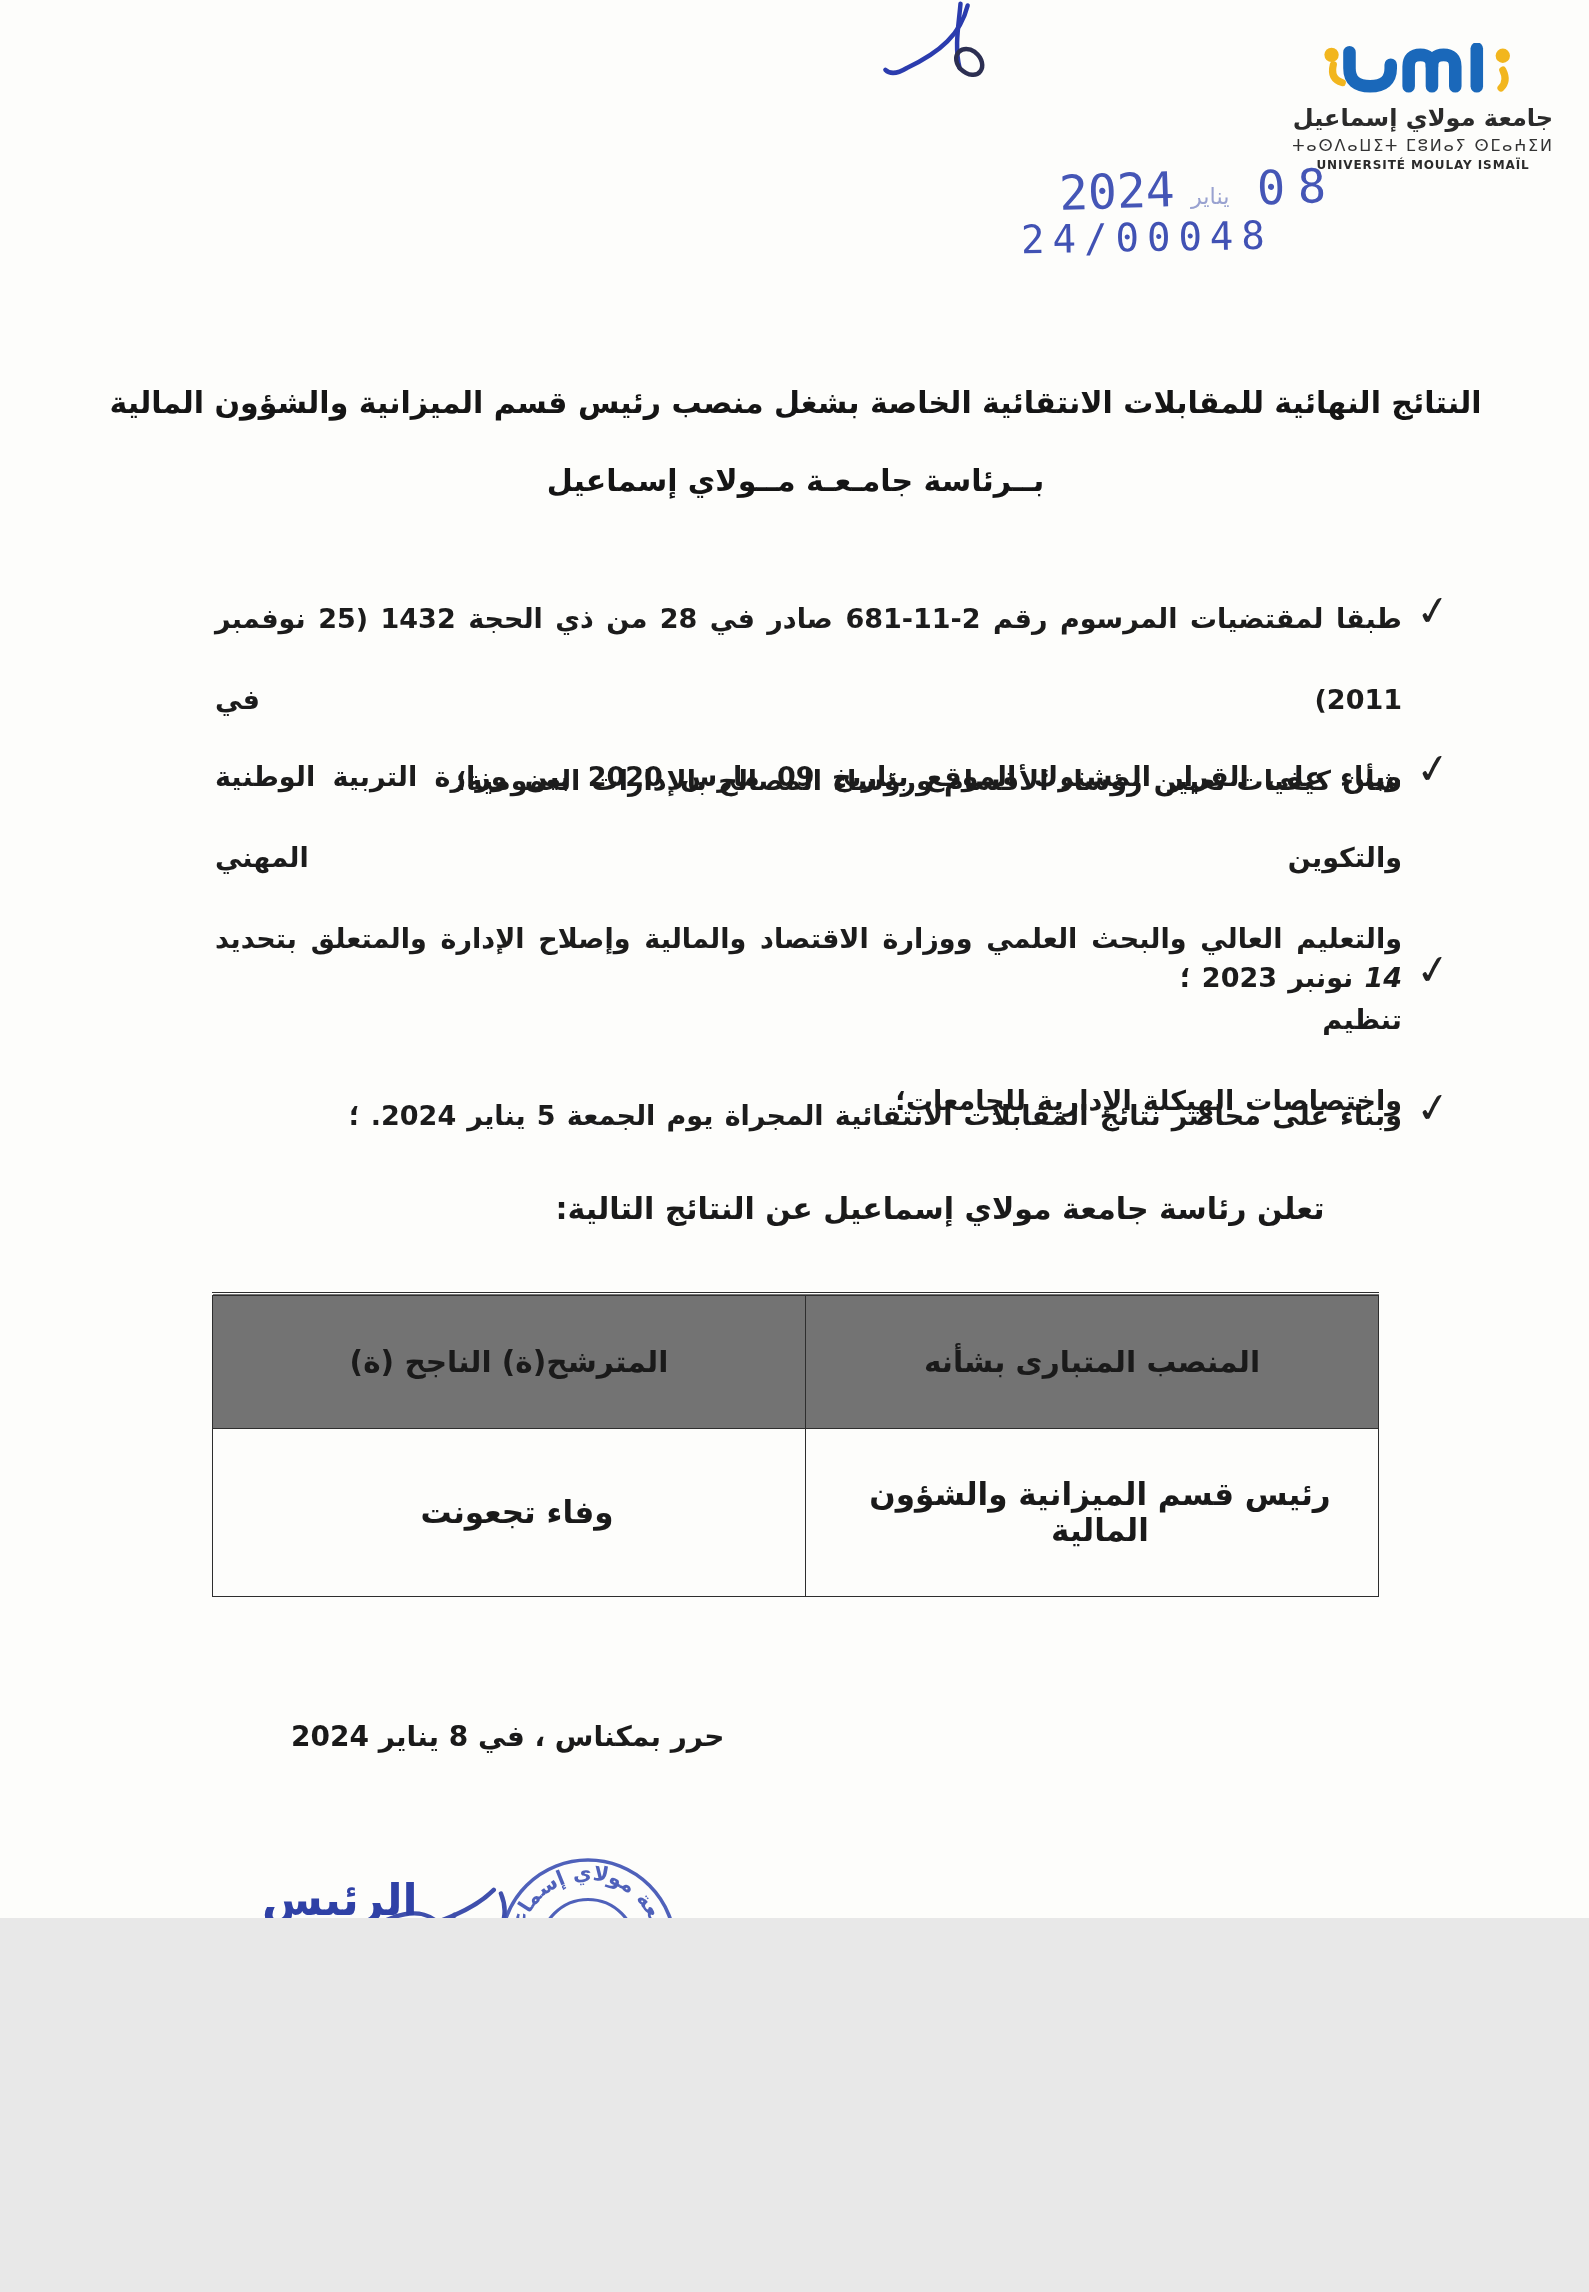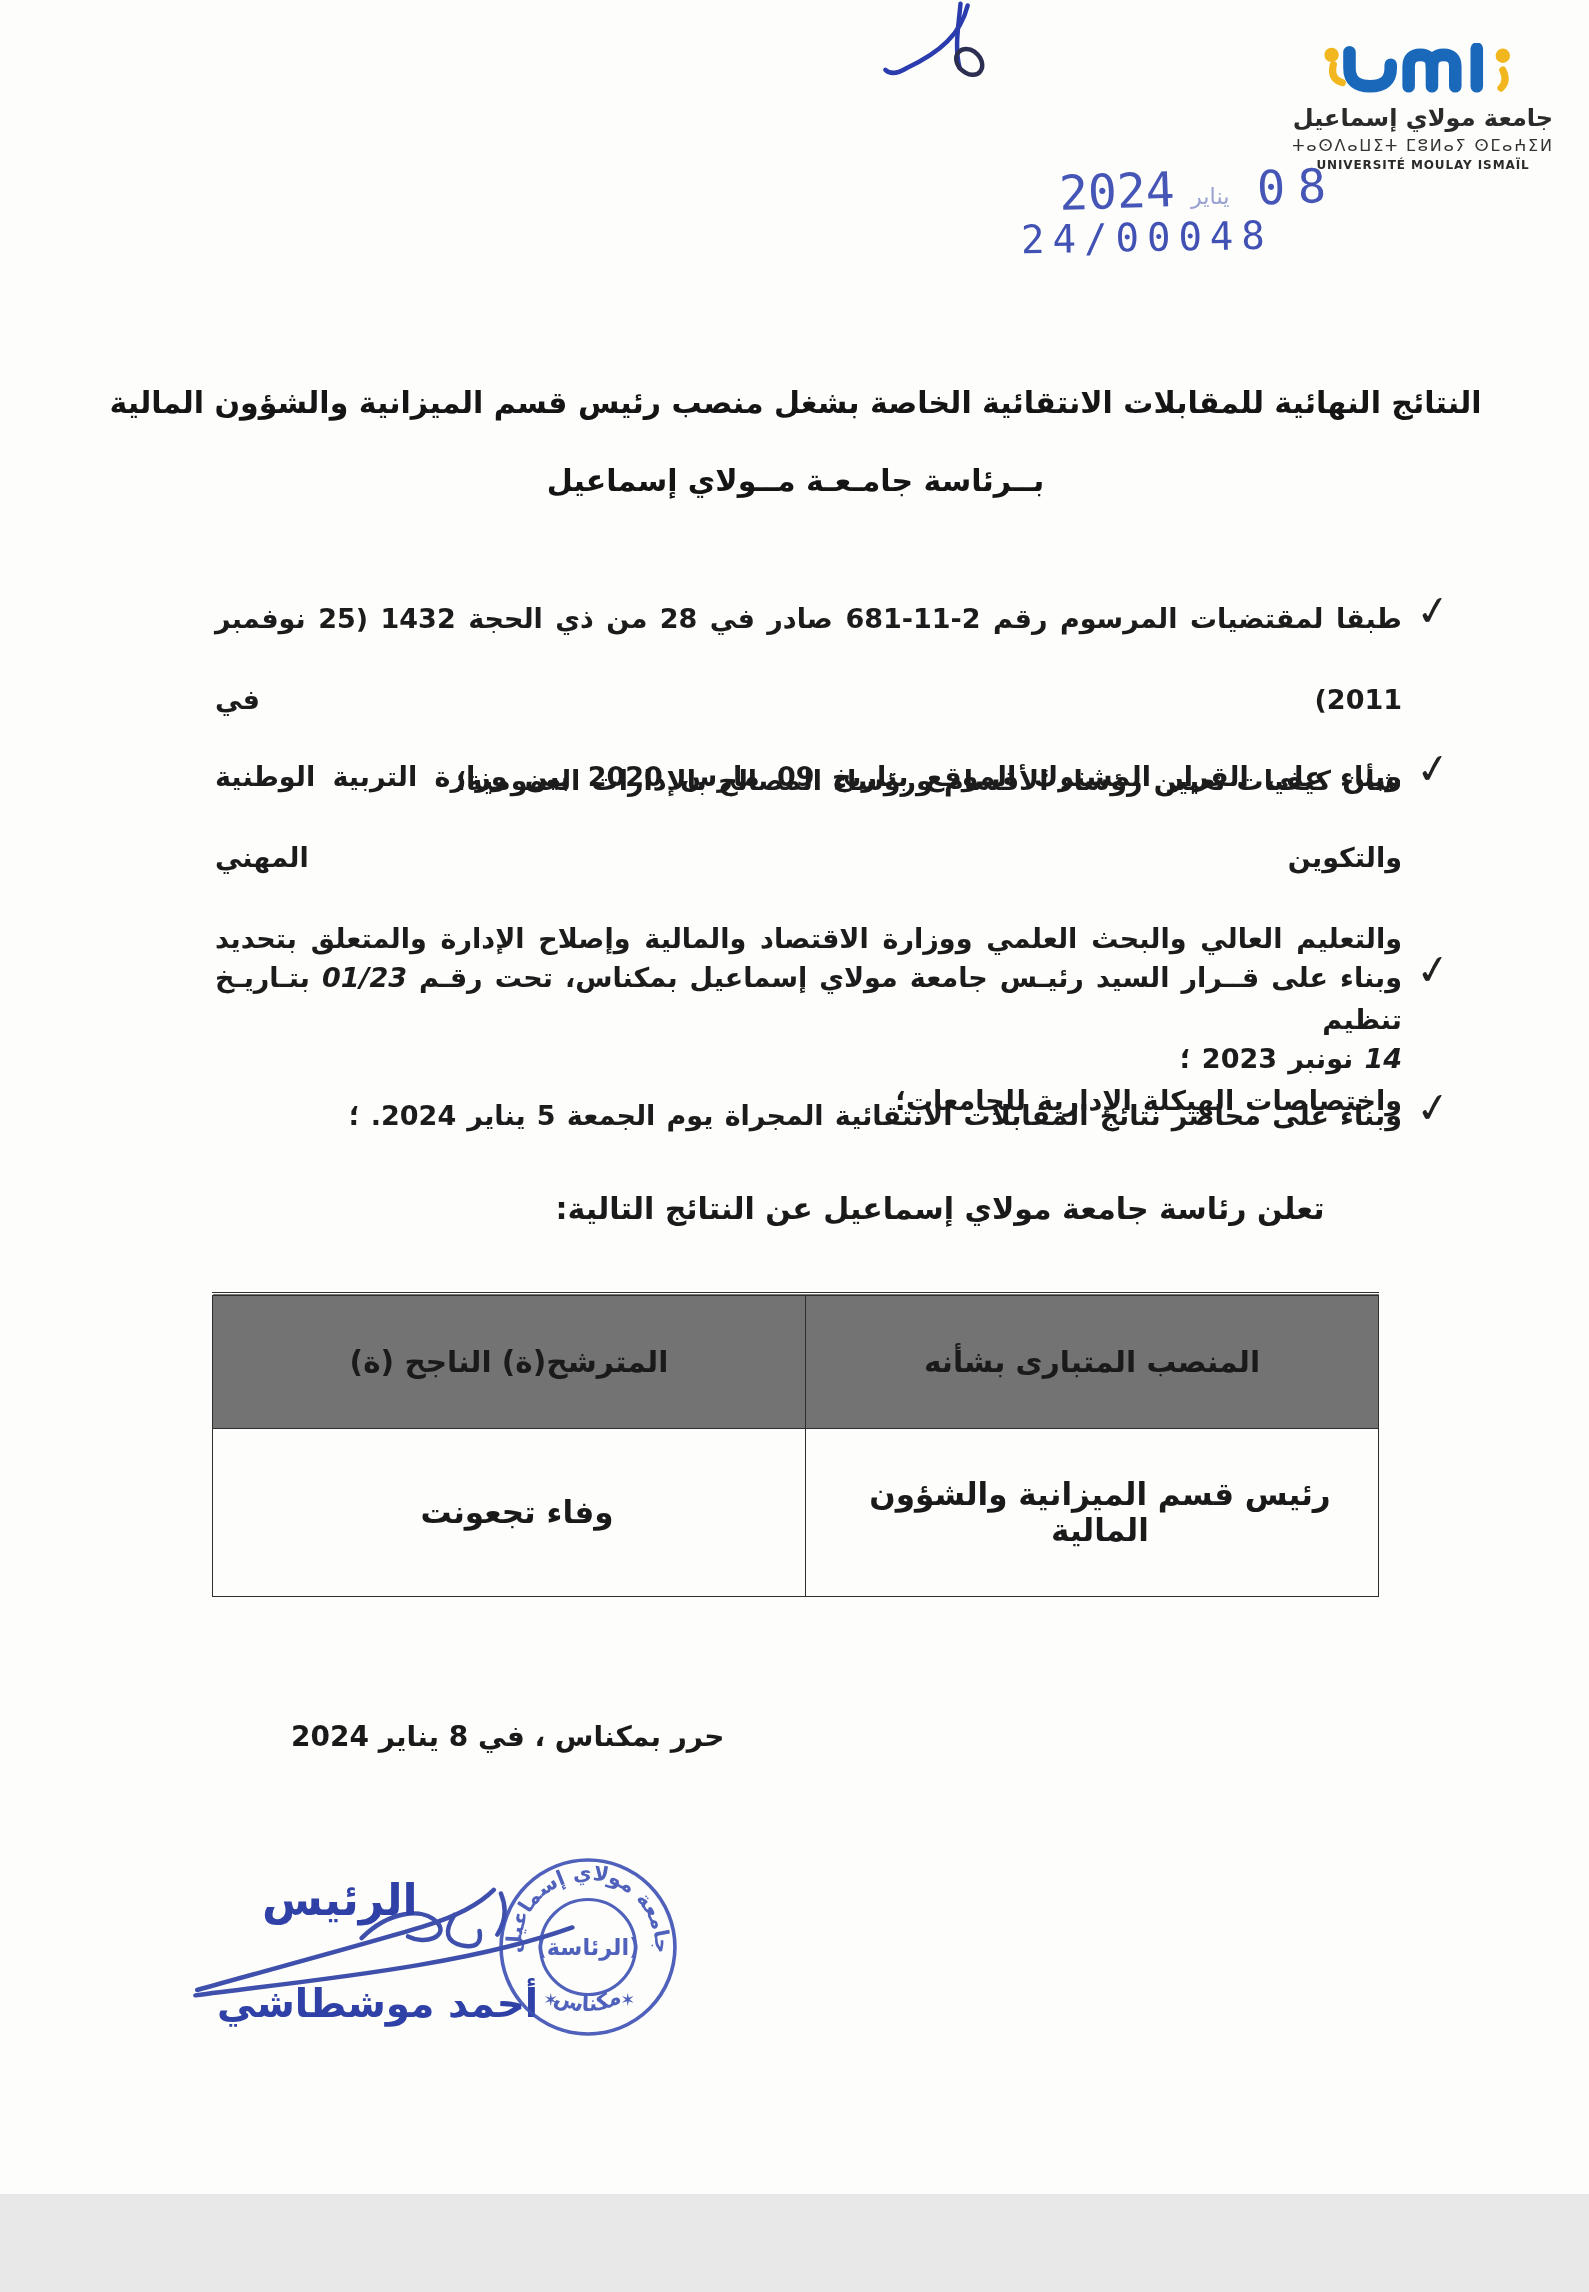--- a/index.html
+++ b/index.html
@@ -1,18 +1,18 @@
 <!DOCTYPE html>
 <html lang="ar" style="font-size:14.3px"><head>
 <meta charset="utf-8">
 <style>
   * { margin:0; padding:0; box-sizing:border-box; }
   body { background:#e8e8e8; font-family:"DejaVu Sans", sans-serif; }
   .page{
-    position:relative; width:1590px; height:2194px; margin:0 auto;
+    position:relative; width:1590px; height:1918px; margin:0 auto;
     background:#fdfdfb; overflow:hidden; color:#1a1a1a;
     font-family:"DejaVu Sans", sans-serif;
   }
 
   
   .pen-mark{ position:absolute; left:855px; top:0px; }
 
   
   .logo{ position:absolute; left:1288px; top:43px; width:270px; text-align:center; }
   .logo svg{ display:block; margin:0 auto 5.4px auto; }
@@ -118,21 +118,20 @@
 
   <div class="bullet b2">
     <span class="check">✓</span>
     <div class="bl">وبناء على القرار المشترك الموقع بتاريخ 09 مارس 2020 بين وزارة التربية الوطنية والتكوين المهني</div>
     <div class="bl">والتعليم العالي والبحث العلمي ووزارة الاقتصاد والمالية وإصلاح الإدارة والمتعلق بتحديد تنظيم</div>
     <div class="bl last">واختصاصات الهيكلة الإدارية للجامعات؛</div>
   </div>
 
   <div class="bullet b3">
     <span class="check">✓</span>
-    <div class="bl"><span>وبناء على قــرار السيد رئيـس جامعة مولاي إسماعيل بمكناس، تحت رقـم </span><span class="it">01/23</span><span> بتـاريـخ</span></div>
     <div class="bl last indent-2023"><span class="it">14</span><span> نونبر 2023 ؛</span></div>
   </div>
 
   <div class="bullet b4">
     <span class="check">✓</span>
     <div class="bl last">وبناء على محاضر نتائج المقابلات الانتقائية المجراة يوم الجمعة 5 يناير 2024. ؛</div>
   </div>
 
   <div class="announce">تعلن رئاسة جامعة مولاي إسماعيل عن النتائج التالية:</div>
 

